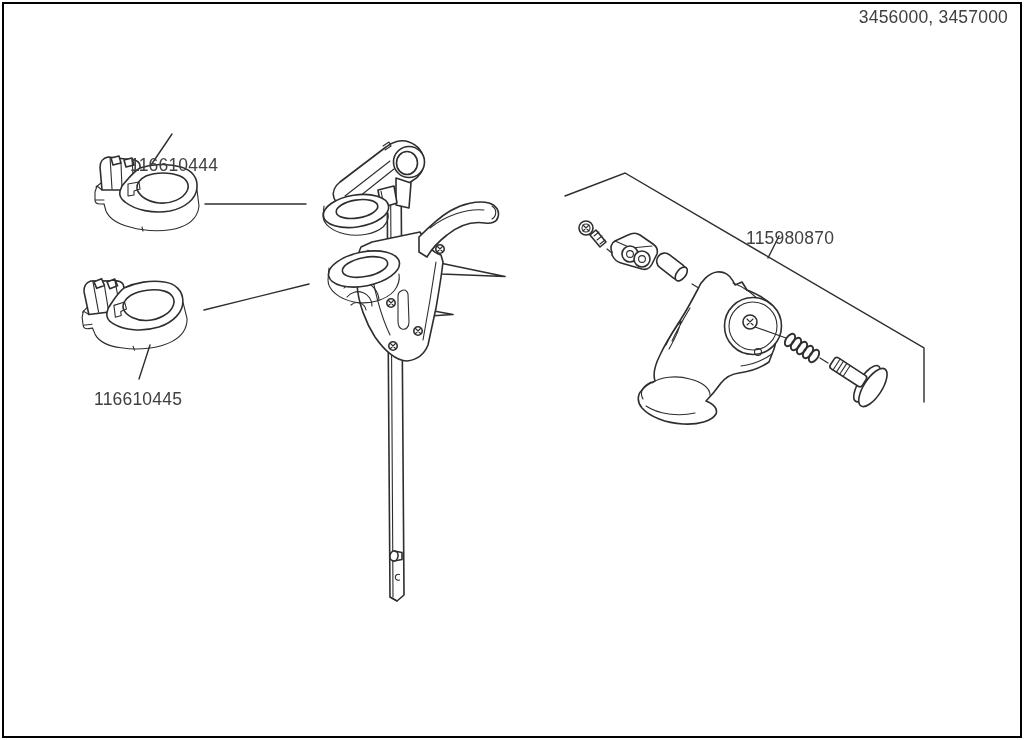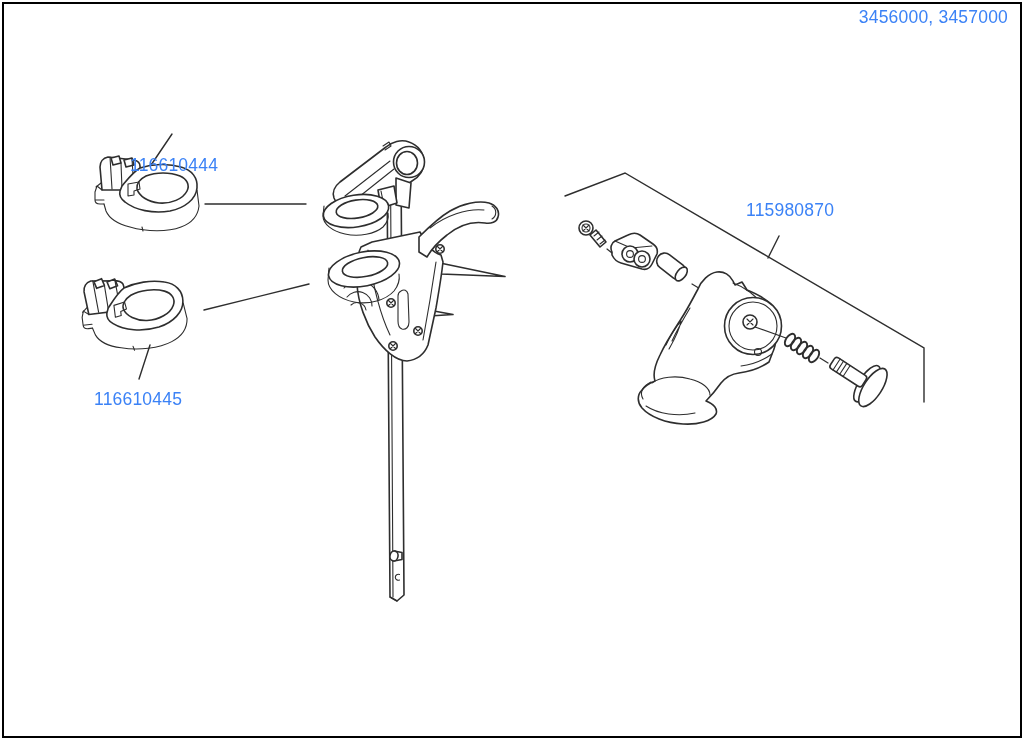--- a/index.html
+++ b/index.html
@@ -1,20 +1,20 @@
 <!DOCTYPE html>
 <html><head>
 <meta charset="utf-8">
 <style>
   html,body{margin:0;padding:0;background:#fff;}
   .page{position:relative;width:1024px;height:740px;background:#fff;overflow:hidden;
         font-family:"Liberation Sans",sans-serif;}
   .frame{position:absolute;left:2px;top:2px;width:1016px;height:732px;border:2px solid #000;}
   .art{position:absolute;left:0;top:0;}
-  .lbl{position:absolute;font-size:17.5px;color:#3b82f6;white-space:nowrap;letter-spacing:.2px;}
+  .lbl{position:absolute;font-size:17.5px;color:#404040;white-space:nowrap;letter-spacing:.2px;}
   svg .ln{fill:#fff;stroke:#2e2e2e;stroke-width:1.6;stroke-linejoin:round;stroke-linecap:round;}
   svg .ln2{fill:none;stroke:#2e2e2e;stroke-width:1.1;stroke-linejoin:round;stroke-linecap:round;}
   svg .axis{fill:none;stroke:#2e2e2e;stroke-width:1.2;stroke-linecap:round;}
   svg .lead{fill:none;stroke:#2e2e2e;stroke-width:1.4;stroke-linecap:round;stroke-linejoin:miter;}
   svg .coil{fill:none;stroke:#2e2e2e;stroke-width:1.9;}
 </style>
 </head>
 <body>
 
 <div class="page">
@@ -172,14 +172,14 @@
       </g>
     </g>
   </svg>
 
   <div class="lbl" style="top:7px;right:16px;">3456000, 3457000</div>
 
   <div class="lbl" style="left:130px;top:111px;margin-top:44px;">116610444</div>
 
   <div class="lbl" style="left:94px;top:381px;margin-top:8px;">116610445</div>
 
-  <div class="lbl" style="left:746px;top:200px;">115980870</div>
+  <div class="lbl" style="left:746px;top:228px;">115980870</div>
 </div>
 
 </body></html>

